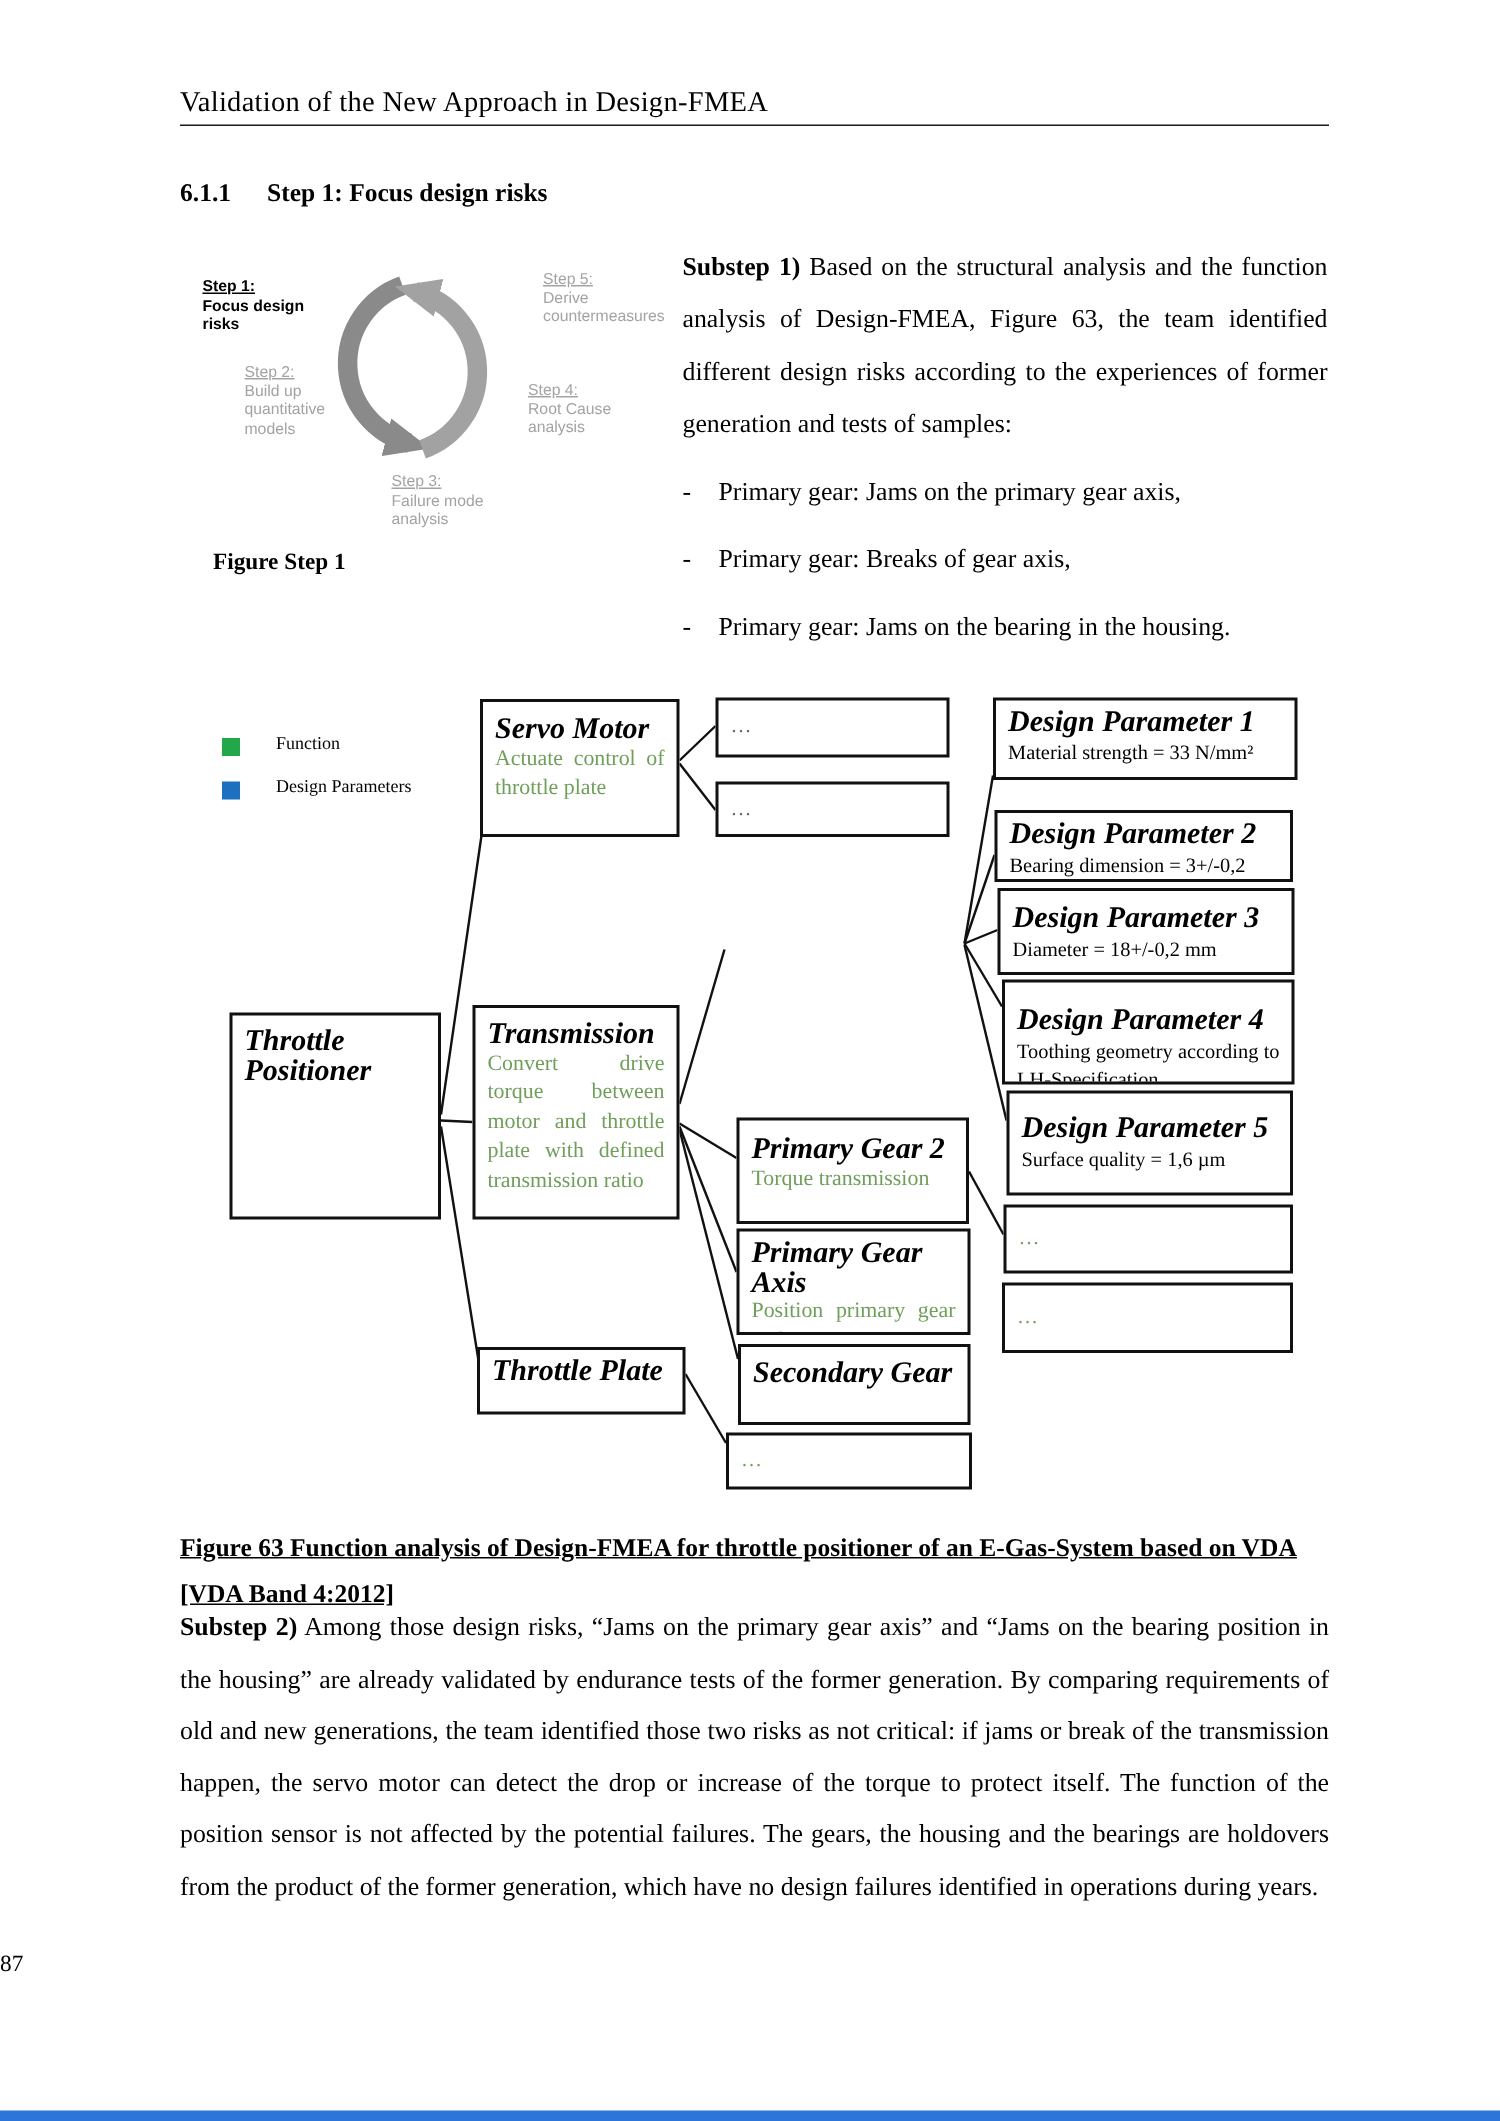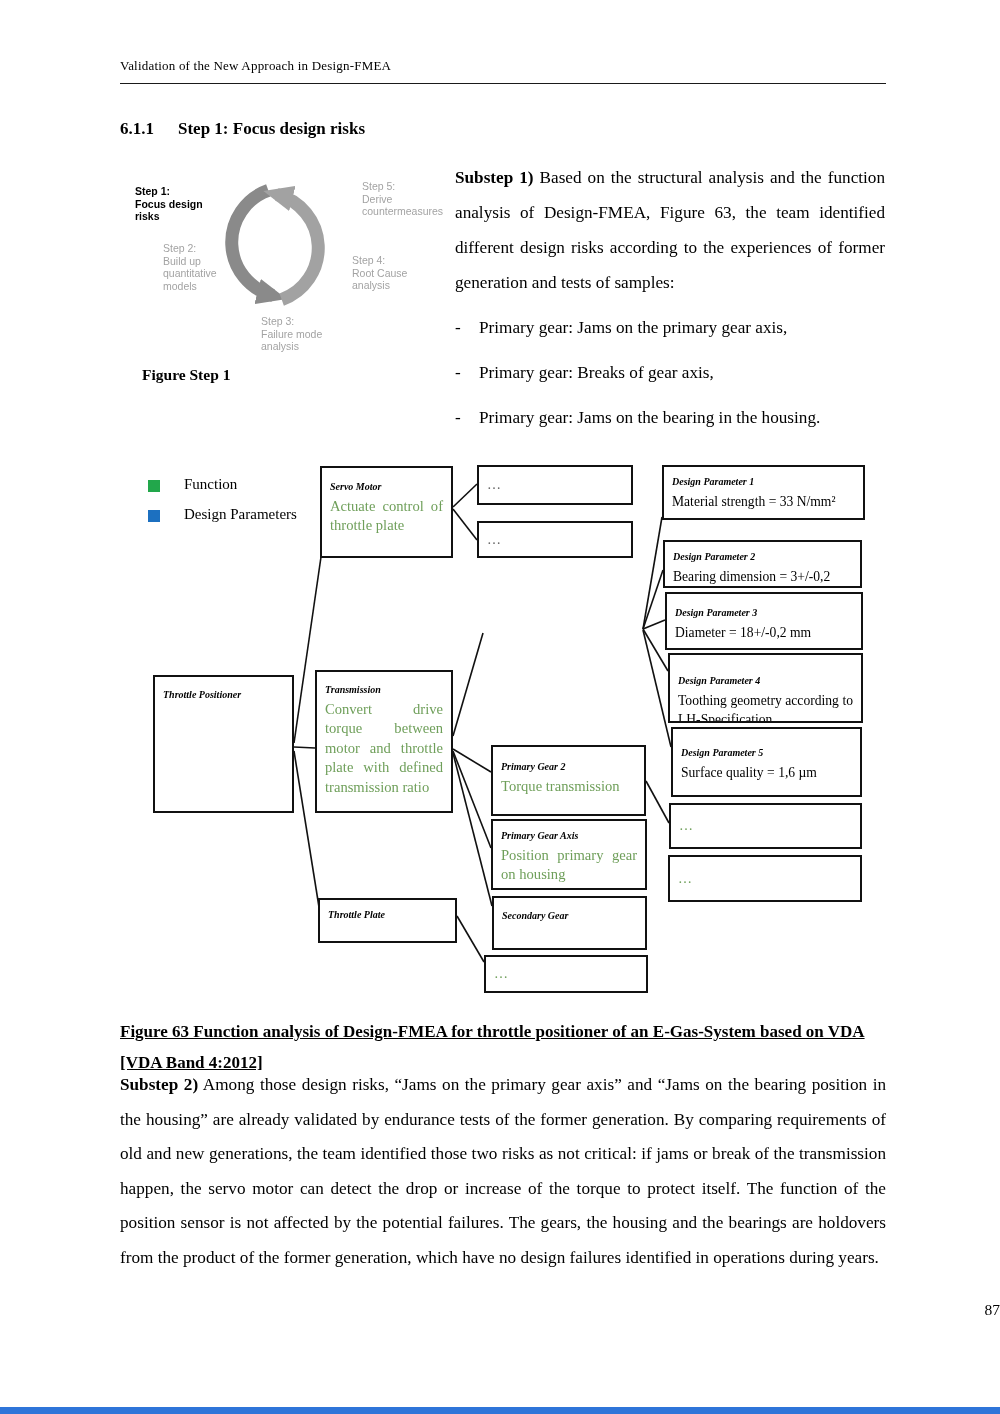--- a/index.html
+++ b/index.html
@@ -1,56 +1,56 @@
 <!DOCTYPE html>
 <html><head>
 <meta charset="utf-8">
 <style>
   html,body { margin:0; padding:0; background:#ffffff; }
   .page { position:relative; width:1000px; height:1414px; background:#fff;
           font-family:"Liberation Serif", serif; color:#000; overflow:hidden; }
 
   
-  .header-title { position:absolute; left:120px; top:58px; font-size:13px; letter-spacing:.2px; }
+  .header-title { position:absolute; left:120px; top:58px; font-size:19px; letter-spacing:.2px; }
   .header-rule  { position:absolute; left:120px; top:83px; width:766px; border-top:1.7px solid #1a1a1a; }
 
   
   .section-heading { position:absolute; left:120px; top:119px; font-weight:bold; font-size:17px; }
   .section-heading .num { display:inline-block; width:58px; }
 
   
   .cycle { position:absolute; left:130px; top:176px; width:320px; height:176px; }
   .cycle svg { position:absolute; left:0; top:0; }
   .cstep { position:absolute; font-family:"Liberation Sans", sans-serif; font-size:10.5px;
            line-height:12.5px; color:#a3a3a3; }
-  .cstep .clabel { display:block; }
+  .cstep .clabel { text-decoration:underline; display:block; }
   .cstep.s1 { color:#000; font-weight:bold; left:5px;   top:9px;   width:88px; }
   .cstep.s2 { left:33px;  top:66px;  width:72px; }
   .cstep.s3 { left:131px; top:139px; width:80px; }
   .cstep.s4 { left:222px; top:78px;  width:80px; }
   .cstep.s5 { left:232px; top:4px;   width:86px; }
   .cycle-caption { position:absolute; left:142px; top:366px; font-weight:bold; font-size:15.5px; }
 
   
   .substep1 { position:absolute; left:455px; top:160px; width:430px;
               font-size:17.2px; line-height:35px; }
   .substep1 .para { text-align:justify; }
   .bullets { margin-top:9px; }
   .bullet { display:flex; margin-top:10px; line-height:35px; }
   .bullet .dash { flex:none; width:24px; }
 
   
   .fig63 { position:absolute; left:140px; top:460px; width:740px; height:545px; }
   .fig63 svg.connectors { position:absolute; left:0; top:0; }
-  .legend { position:absolute; left:8px; top:16px; width:150px; font-size:15px; }
+  .legend { position:absolute; left:8px; top:28px; width:150px; font-size:12px; }
   .lrow { display:flex; margin-bottom:13px; }
   .lswatch { flex:none; width:12px; height:12px; margin:4px 24px 0 0; }
   .fbox { position:absolute; border:2px solid #111; background:#fff;
           padding:5px 8px; box-sizing:border-box; overflow:hidden; }
-  .ftitle { font-style:italic; font-weight:bold; font-size:10px; line-height:19.5px; }
+  .ftitle { font-style:italic; font-weight:bold; font-size:20px; line-height:19.5px; }
   .fdesc  { font-size:14.6px; line-height:19.5px; text-align:justify; }
   .fdesc.green { color:#6f9f5a; }
   .fdesc.blue  { color:#000000; font-size:13.6px; }
   .fbox.ell { display:flex; align-items:center; }
   .edots { font-size:14px; letter-spacing:3px; color:#6f9f5a; }
   .edots.gray { color:#666; }
   .b-servo { left:180px; top:6px;   width:133px; height:92px;  padding-top:9px; }
   .b-m1    { left:337px; top:5px;   width:156px; height:40px; }
   .b-m2    { left:337px; top:61px;  width:156px; height:37px; }
   .b-pg1   { left:343px; top:117px; width:160px; height:115px; padding-top:15px; }
@@ -68,21 +68,21 @@
   .b-dp5   { left:531px; top:267px; width:191px; height:70px;  padding-top:14px; }
   .b-r1    { left:529px; top:343px; width:193px; height:46px; }
   .b-r2    { left:528px; top:395px; width:194px; height:47px; }
 
   .fig63-caption { position:absolute; left:120px; top:1016px; width:748px;
                    font-weight:bold; font-size:17px; line-height:31px;text-decoration:underline; }
 
   .substep2 { position:absolute; left:120px; top:1068px; width:766px;
               font-size:17.2px; line-height:34.5px; text-align:justify; }
 
-  .pagenum { position:absolute; left:0; top:1301px; width:1000px; text-align:right; font-size:15.5px; }
+  .pagenum { position:absolute; left:0; top:1301px; width:1000px; text-align:left; font-size:15.5px; }
   .bottom-bar { position:absolute; left:0; bottom:0; width:100%; height:7px; background:#2e75d9; }
 </style>
 </head>
 <body>
 
 <div class="page">
 
   <div class="header-title">Validation of the New Approach in Design-FMEA</div>
   <div class="header-rule"></div>
 

